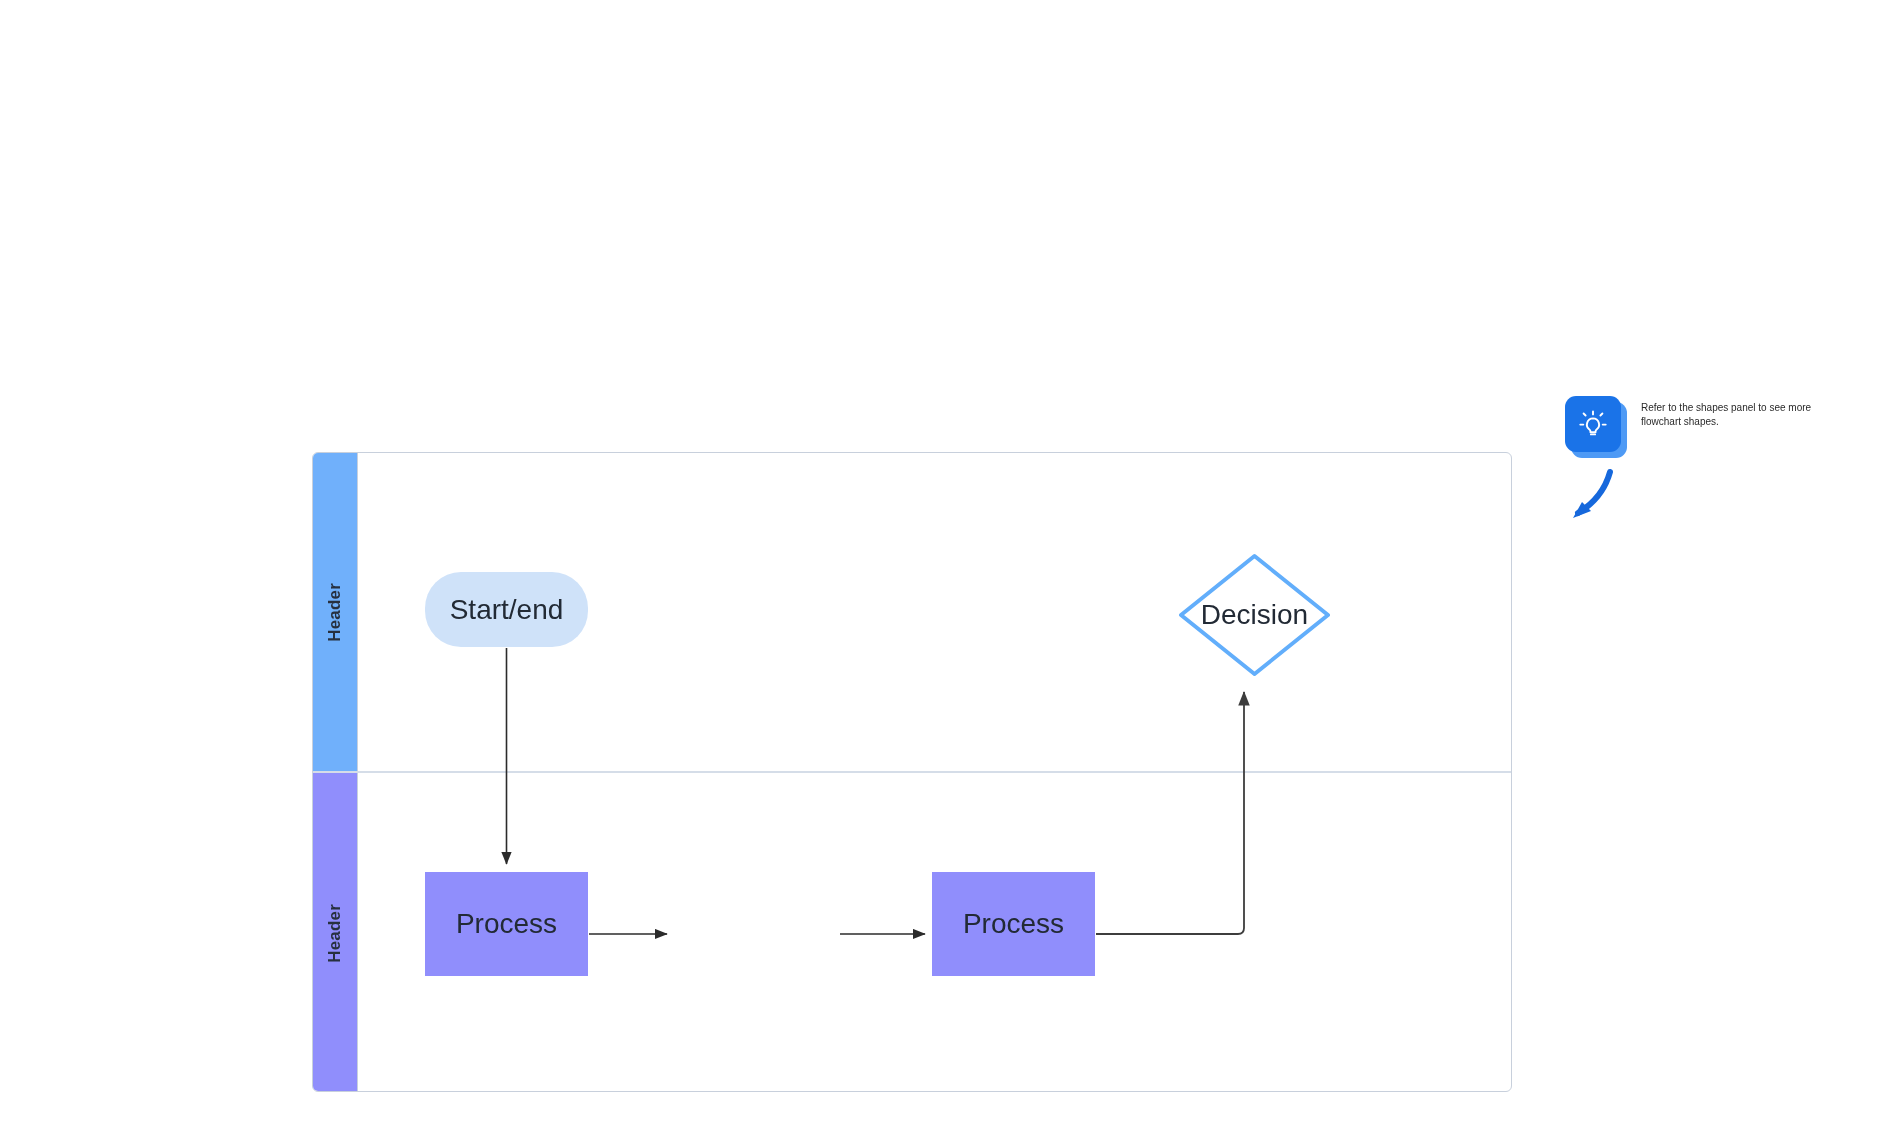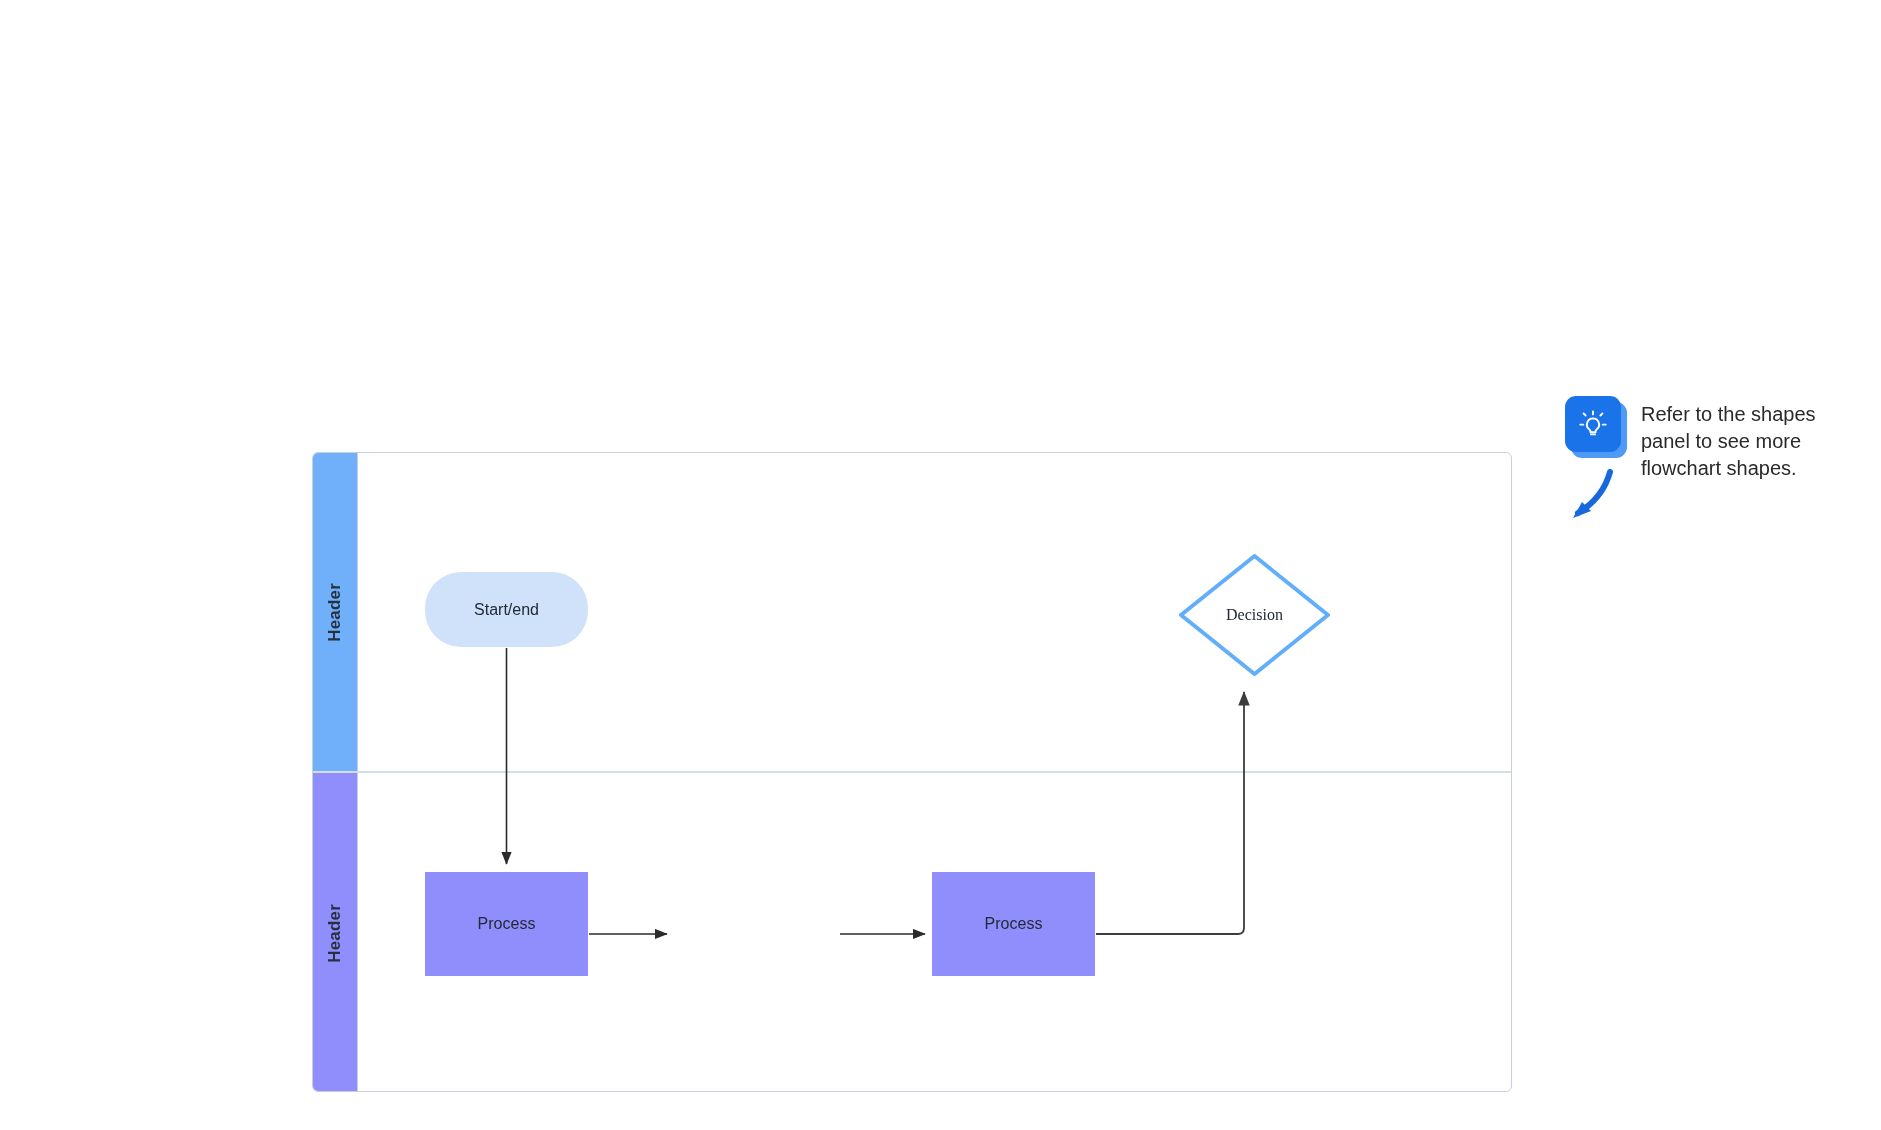--- a/index.html
+++ b/index.html
@@ -85,21 +85,21 @@
 
   
   .shape {
     position: absolute;
     display: flex;
     align-items: center;
     justify-content: center;
     box-sizing: border-box;
   }
   .shape-label {
-    font-size: 16px;
+    font-size: 28px;
     color: #222a35;
     text-align: center;
     line-height: 1.2;
     pointer-events: none;
   }
 
   
   #shape-startend {
     left: 425px;
     top: 572px;
@@ -148,21 +148,20 @@
   }
   #shape-decision .dec-svg {
     position: absolute;
     left: 0; top: 0;
     width: 157px;
     height: 128px;
   }
   #shape-decision .shape-label {
     position: relative;
     z-index: 2;
-    font-family: Liberation Serif, serif;
   }
 
   
   #connectors {
     position: absolute;
     left: 0; top: 0;
     width: 1881px;
     height: 1130px;
     pointer-events: none;
     overflow: visible;
@@ -201,21 +200,21 @@
     border-radius: 11px;
     display: flex;
     align-items: center;
     justify-content: center;
   }
   #tip-text {
     position: absolute;
     left: 76px;
     top: 5px;
     width: 210px;
-    font-size: 20px;
+    font-size: 10px;
     line-height: 1.35;
     color: #2a2a2a;
   }
   #tip-arrow {
     position: absolute;
     left: 0px;
     top: 70px;
     width: 70px;
     height: 60px;
   }

